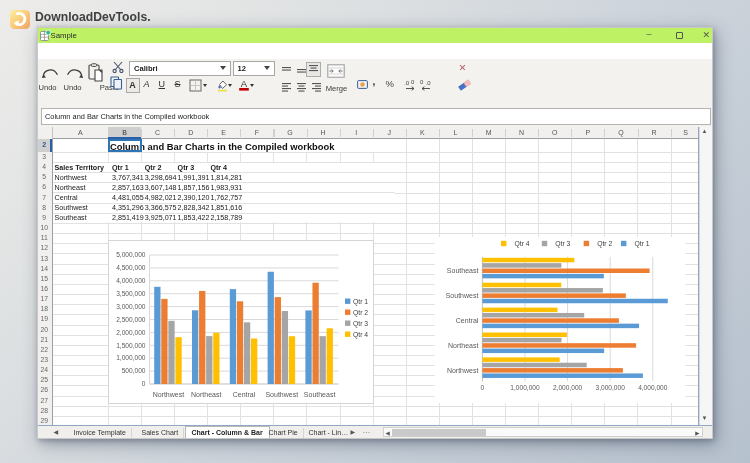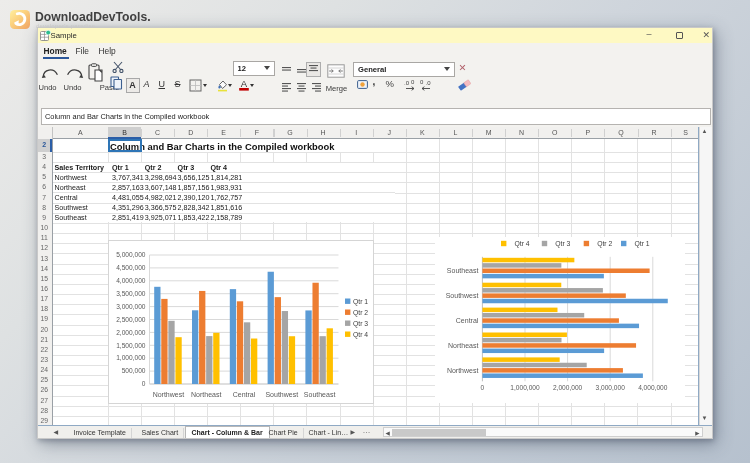--- a/index.html
+++ b/index.html
@@ -1,18 +1,18 @@
 <!DOCTYPE html>
 <html><head><meta charset="utf-8"><style>
 html,body{margin:0;padding:0}
 body{width:750px;height:463px;overflow:hidden;position:relative;font-family:"Liberation Sans",sans-serif;
 background:linear-gradient(135deg,#edecea 0%,#dee1e2 28%,#cfd5dc 52%,#b6c1ce 100%);}
 .abs{position:absolute}
 .win{position:absolute;left:36.5px;top:26.5px;width:674px;height:410px;background:#fff;border:1px solid #c8c8c8;box-shadow:3px 5px 16px rgba(60,72,92,.45),1px 2px 5px rgba(60,72,92,.35);}
-.tb{position:absolute;left:0;top:0;width:100%;height:15px;background:#fef9c3}
+.tb{position:absolute;left:0;top:0;width:100%;height:15px;background:#bef264}
 .menu{position:absolute;left:0;top:15px;width:100%;height:16.5px;background:#f3f2ef}
 .tool{position:absolute;left:0;top:31.5px;width:100%;height:47.5px;background:#f3f2ef;border-bottom:1px solid #e3e1de}
 .frow{position:absolute;left:0;top:79px;width:100%;height:21px;background:#f3f2ef}
 .ct{position:absolute;font-size:7.15px;line-height:10.2px;color:#1a1a1a;white-space:pre}
 .bold{font-weight:bold}
 .chl{position:absolute;top:0;width:20px;text-align:center;font-size:7px;color:#555;line-height:12px}
 .chl.sel{color:#333}
 .rhl{position:absolute;left:0;width:13.5px;text-align:center;font-size:6.8px;color:#666;line-height:10.3px}
 .combo{position:absolute;background:#fff;border:1px solid #a9a7a4;}
 .combo .cv{position:absolute;left:4px;top:2.5px;font-size:7.6px;font-weight:bold;color:#222}
@@ -40,26 +40,20 @@
           <line x1="0.5" y1="4.4" x2="8.5" y2="4.4" stroke="#8a8a8a" stroke-width="0.7"></line>
           <line x1="0.5" y1="7.2" x2="8.5" y2="7.2" stroke="#8a8a8a" stroke-width="0.7"></line>
           <line x1="4.5" y1="1.5" x2="4.5" y2="10.5" stroke="#8a8a8a" stroke-width="0.7"></line>
           <circle cx="8.2" cy="2.6" r="2.4" fill="#2bbd8f" stroke="#fff" stroke-width="0.7"></circle>
         </svg></div>
 <div class="abs" style="left:13px;top:3px;font-size:7.8px;color:#2a2a2a">Sample</div>
 <div class="abs" style="left:609px;top:1px;font-size:9px;color:#555">–</div>
 <div class="abs" style="left:638px;top:4px;width:5px;height:5px;border:1px solid #555;border-radius:1px"></div>
 <div class="abs" style="left:665px;top:2px;font-size:9px;color:#555">✕</div>
 </div>
-<div class="menu">
-<div class="abs" style="left:6px;top:3px;font-size:8.4px;font-weight:bold;color:#222">Home</div>
-<div class="abs" style="left:5px;top:14.5px;width:26px;height:2px;background:#2b579a"></div>
-<div class="abs" style="left:38px;top:3px;font-size:8.4px;color:#333">File</div>
-<div class="abs" style="left:61px;top:3px;font-size:8.4px;color:#333">Help</div>
-</div>
 <div class="tool">
 <div style="position:absolute;left:3px;top:7px;line-height:0;"><svg width="19" height="13" viewBox="0 0 19 13">
           <path d="M2.2 10.8 C2.6 3.4, 12.5 1.0, 16.4 8.8" fill="none" stroke="#3d3d3d" stroke-width="1.3"></path>
           <path d="M4.9 11.6 L0.8 11.9 L2.6 8.2 z" fill="#3d3d3d"></path>
         </svg></div>
 <div style="position:absolute;left:27px;top:7px;line-height:0;"><svg width="19" height="13" viewBox="0 0 19 13">
           <path d="M16.8 10.8 C16.4 3.4, 6.5 1.0, 2.6 8.8" fill="none" stroke="#3d3d3d" stroke-width="1.3"></path>
           <path d="M14.1 11.6 L18.2 11.9 L16.4 8.2 z" fill="#3d3d3d"></path>
         </svg></div>
 <div class="lab" style="left:-2px;top:24px;width:24px">Undo</div>
@@ -73,20 +67,24 @@
 <div style="position:absolute;left:74px;top:2px;line-height:0;"><svg width="12" height="12" viewBox="0 0 12 12">
           <line x1="2" y1="1" x2="9" y2="9" stroke="#44546a" stroke-width="1.1"></line>
           <line x1="10" y1="1" x2="3" y2="9" stroke="#44546a" stroke-width="1.1"></line>
           <circle cx="2.6" cy="10" r="1.6" fill="none" stroke="#44546a" stroke-width="1.1"></circle>
           <circle cx="9.4" cy="10" r="1.6" fill="none" stroke="#44546a" stroke-width="1.1"></circle>
         </svg></div>
 <div style="position:absolute;left:72px;top:17px;line-height:0;"><svg width="13" height="14" viewBox="0 0 13 14">
           <rect x="1" y="1" width="7.5" height="9.5" rx="0.5" fill="#eef3fa" stroke="#3c5f8f" stroke-width="1.1"></rect>
           <rect x="4" y="3.5" width="7.5" height="9.5" rx="0.5" fill="#eef3fa" stroke="#3c5f8f" stroke-width="1.1"></rect>
         </svg></div>
+<div class="combo" style="left:91.5px;top:1.5px;width:100px;height:13px">
+        <div class="cv">Calibri</div>
+        <div class="ar"></div>
+      </div>
 <div class="combo" style="left:195px;top:1.5px;width:40px;height:13px">
         <div class="cv">12</div>
         <div class="ar"></div>
       </div>
 <div class="abs" style="left:88px;top:19px;width:12px;height:13px;border:1px solid #a8a8a8;background:#eceae7;text-align:center;font-size:9px;font-weight:bold;color:#333;line-height:13px">A</div>
 <div class="abs" style="left:106px;top:19.5px;font-size:9px;font-style:italic;color:#333">A</div>
 <div class="abs" style="left:121px;top:19.5px;font-size:9px;text-decoration:underline;color:#333">U</div>
 <div class="abs" style="left:137px;top:19.5px;font-size:9px;text-decoration:line-through;color:#333">S</div>
 <div style="position:absolute;left:151px;top:20px;line-height:0;"><svg width="13" height="13" viewBox="0 0 13 13">
           <rect x="1" y="1" width="11" height="11" fill="none" stroke="#666" stroke-width="1"></rect>
@@ -137,24 +135,20 @@
           <rect x="3.0" y="7.5" width="6" height="1.1" fill="#555"></rect>
         </svg></div>
 <div style="position:absolute;left:289px;top:4.5px;line-height:0;"><svg width="18" height="14" viewBox="0 0 18 14">
           <rect x="0.8" y="0.8" width="16.4" height="12.4" fill="#fdfdfd" stroke="#999" stroke-width="1"></rect>
           <line x1="0.8" y1="4" x2="17.2" y2="4" stroke="#ccc" stroke-width="0.8"></line>
           <line x1="0.8" y1="10" x2="17.2" y2="10" stroke="#ccc" stroke-width="0.8"></line>
           <path d="M2.2 7 h4 m-1.6 -1.6 l1.6 1.6 l-1.6 1.6" stroke="#777" stroke-width="1" fill="none"></path>
           <path d="M15.8 7 h-4 m1.6 -1.6 l-1.6 1.6 l1.6 1.6" stroke="#777" stroke-width="1" fill="none"></path>
         </svg></div>
 <div class="lab" style="left:282px;top:25px;width:34px">Merge</div>
-<div class="combo" style="left:315.5px;top:2.5px;width:100px;height:13px">
-        <div class="cv">General</div>
-        <div class="ar"></div>
-      </div>
 <div style="position:absolute;left:319px;top:20px;line-height:0;"><svg width="11" height="11" viewBox="0 0 11 11">
           <rect x="0.6" y="1.6" width="9.8" height="7.8" rx="1" fill="#eef3fa" stroke="#3c5f8f" stroke-width="1"></rect>
           <circle cx="5.5" cy="5.5" r="2.2" fill="#f0a23c"></circle>
         </svg></div>
 <div class="abs" style="left:335px;top:17px;font-size:10px;font-weight:bold;color:#333">,</div>
 <div class="abs" style="left:348px;top:19px;font-size:9.5px;color:#444">%</div>
 <div style="position:absolute;left:365px;top:20px;line-height:0;"><svg width="15" height="12" viewBox="0 0 15 12">
           <text x="1" y="6" font-size="6" fill="#444" font-family="Liberation Sans, sans-serif">.0</text>
           <text x="8" y="5" font-size="6" fill="#444" font-family="Liberation Sans, sans-serif">0</text>
           <path d="M3 9.5 h8 m-2.4-1.8 l2.4 1.8 l-2.4 1.8" stroke="#444" stroke-width="0.9" fill="none"></path>
@@ -245,21 +239,21 @@
 <div class="abs" style="left:71.5px;top:12.5px;width:270px;height:12.8px;background:#fff"></div>
 <div class="abs" style="left:-37px;top:-126px">
         <div class="ct bold" style="left:54px;top:162.2px">Sales Territory</div>
         <div class="ct bold" style="left:111.5px;top:162.2px">Qtr 1</div>
         <div class="ct bold" style="left:144.3px;top:162.2px">Qtr 2</div>
         <div class="ct bold" style="left:177.1px;top:162.2px">Qtr 3</div>
         <div class="ct bold" style="left:209.9px;top:162.2px">Qtr 4</div>
         <div class="ct" style="left:54px;top:172.3px">Northwest</div>
         <div class="ct" style="left:111.5px;top:172.3px">3,767,341</div>
         <div class="ct" style="left:144.3px;top:172.3px">3,298,694</div>
-        <div class="ct" style="left:177.1px;top:172.3px">3,656,125</div>
+        <div class="ct" style="left:177.1px;top:172.3px">1,991,391</div>
         <div class="ct" style="left:209.9px;top:172.3px">1,814,281</div>
         <div class="ct" style="left:54px;top:182.4px">Northeast</div>
         <div class="ct" style="left:111.5px;top:182.4px">2,857,163</div>
         <div class="ct" style="left:144.3px;top:182.4px">3,607,148</div>
         <div class="ct" style="left:177.1px;top:182.4px">1,857,156</div>
         <div class="ct" style="left:209.9px;top:182.4px">1,983,931</div>
         <div class="ct" style="left:54px;top:192.6px">Central</div>
         <div class="ct" style="left:111.5px;top:192.6px">4,481,055</div>
         <div class="ct" style="left:144.3px;top:192.6px">4,982,021</div>
         <div class="ct" style="left:177.1px;top:192.6px">2,390,120</div>

